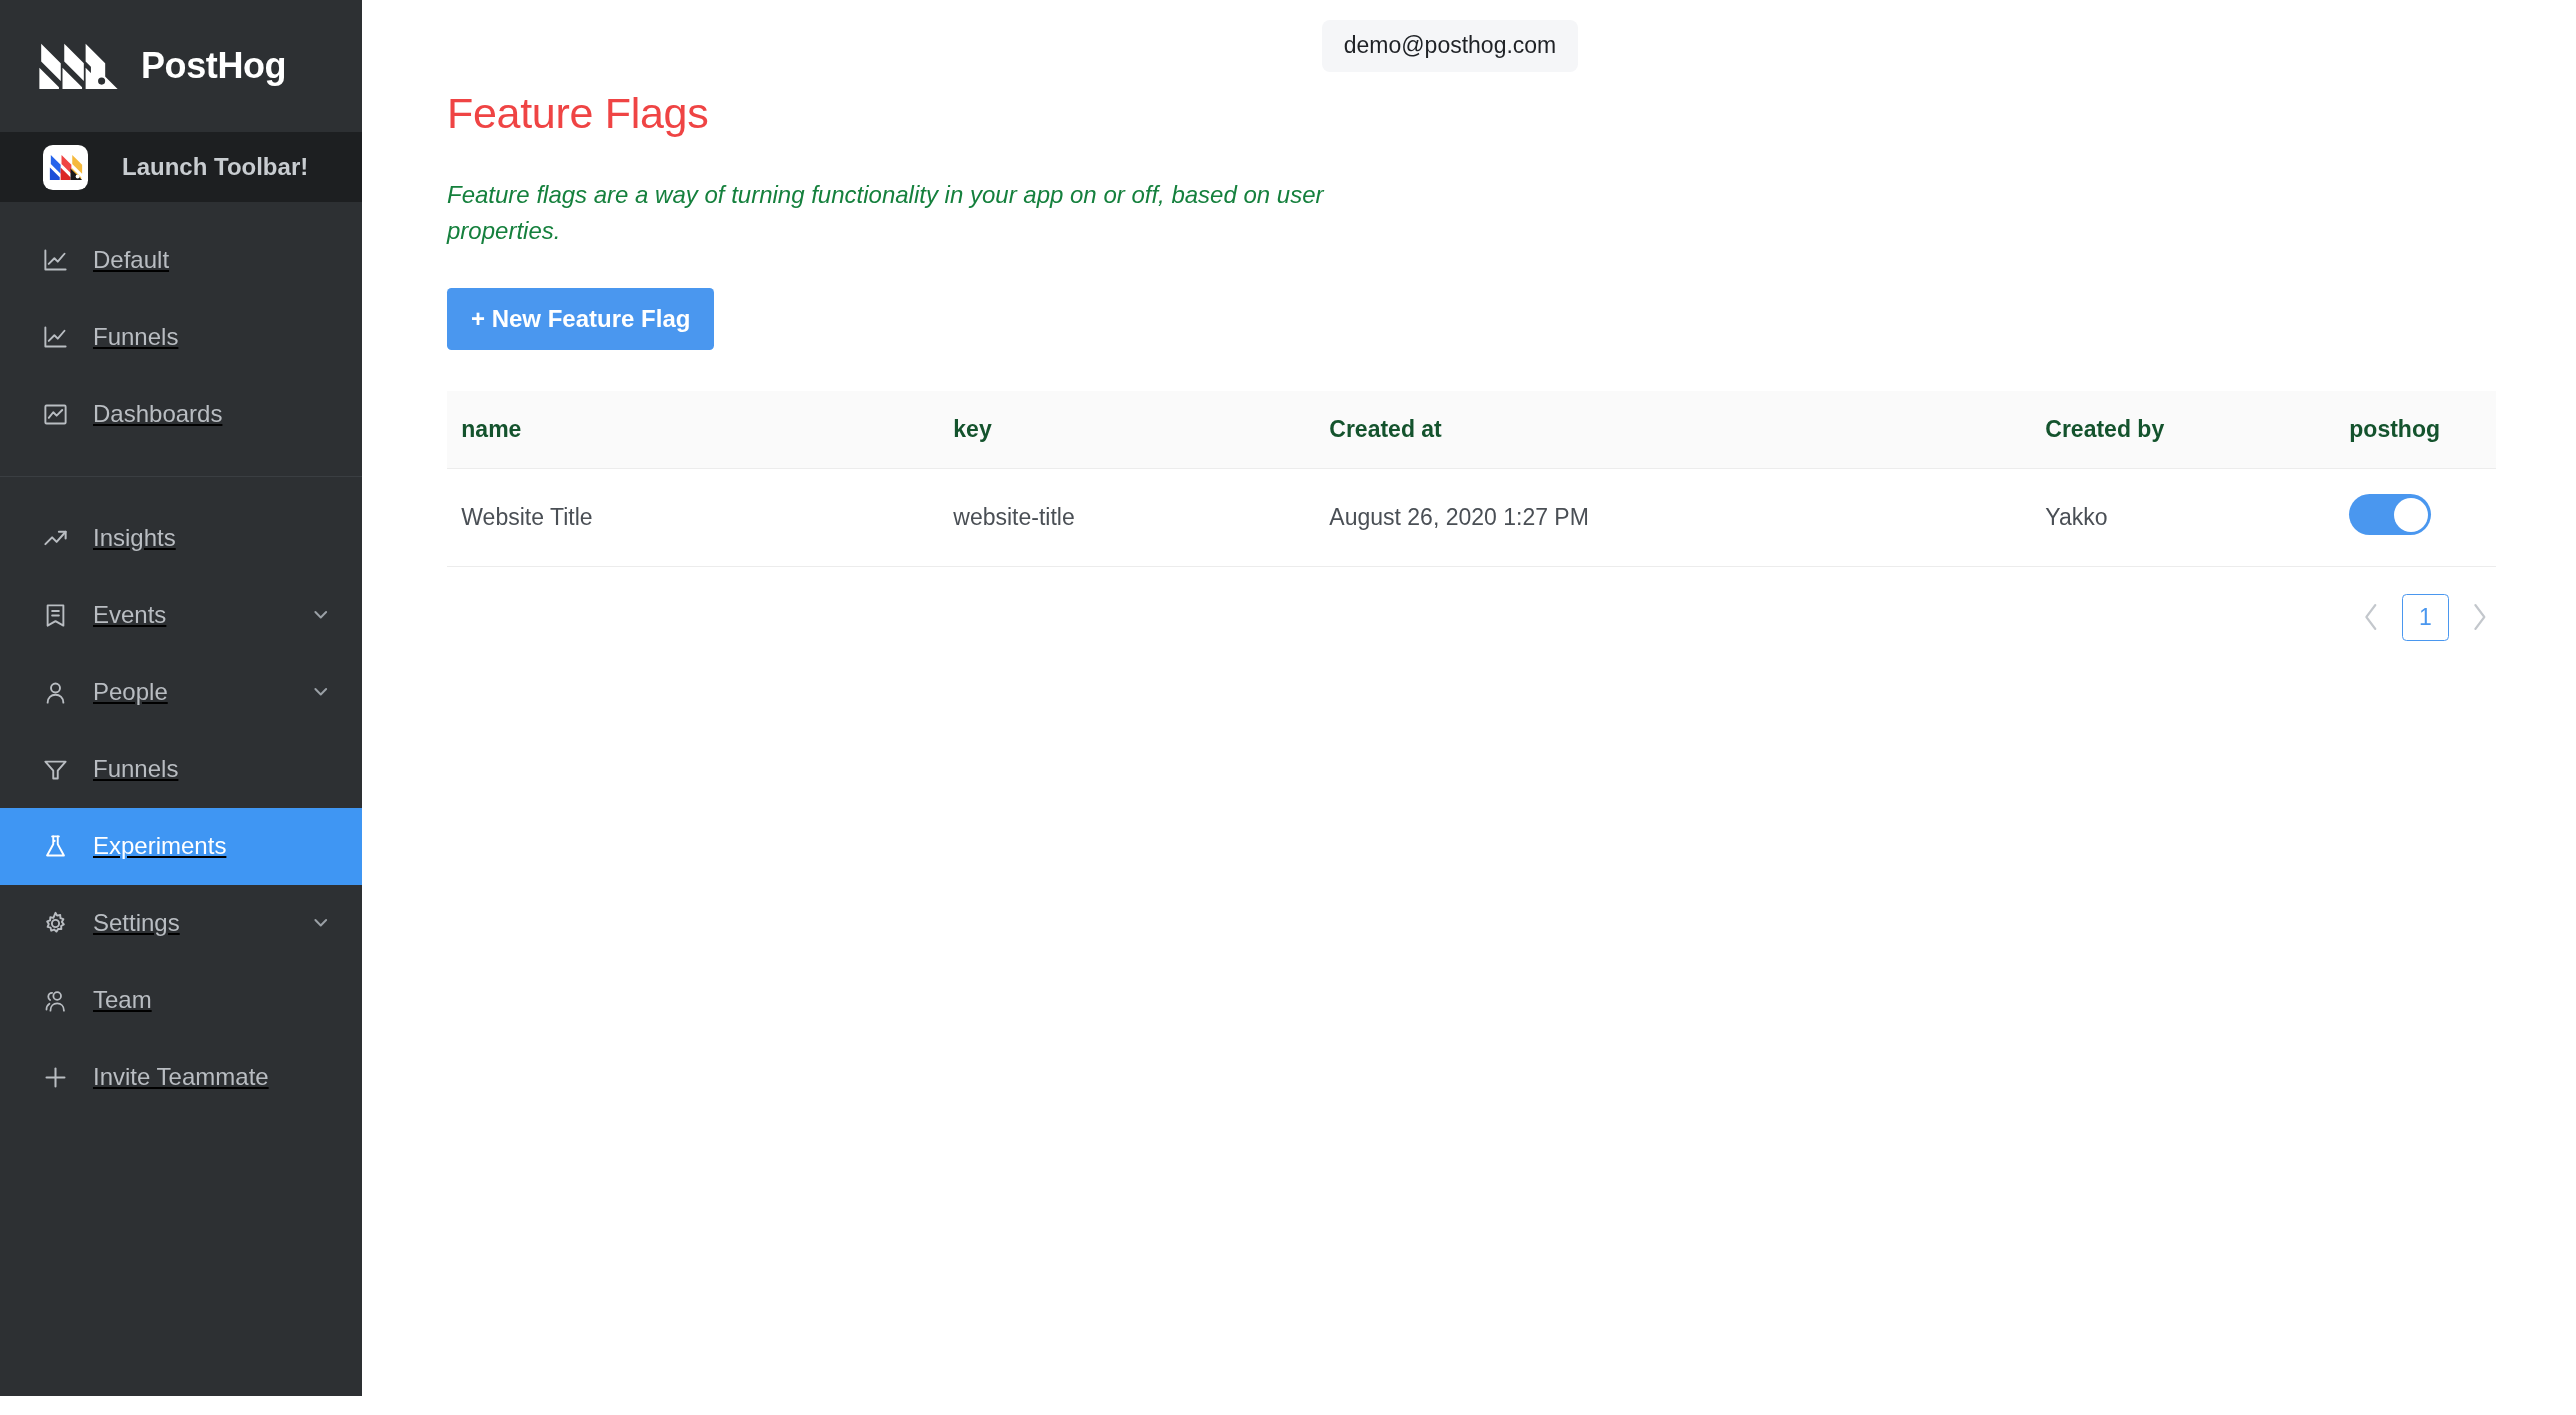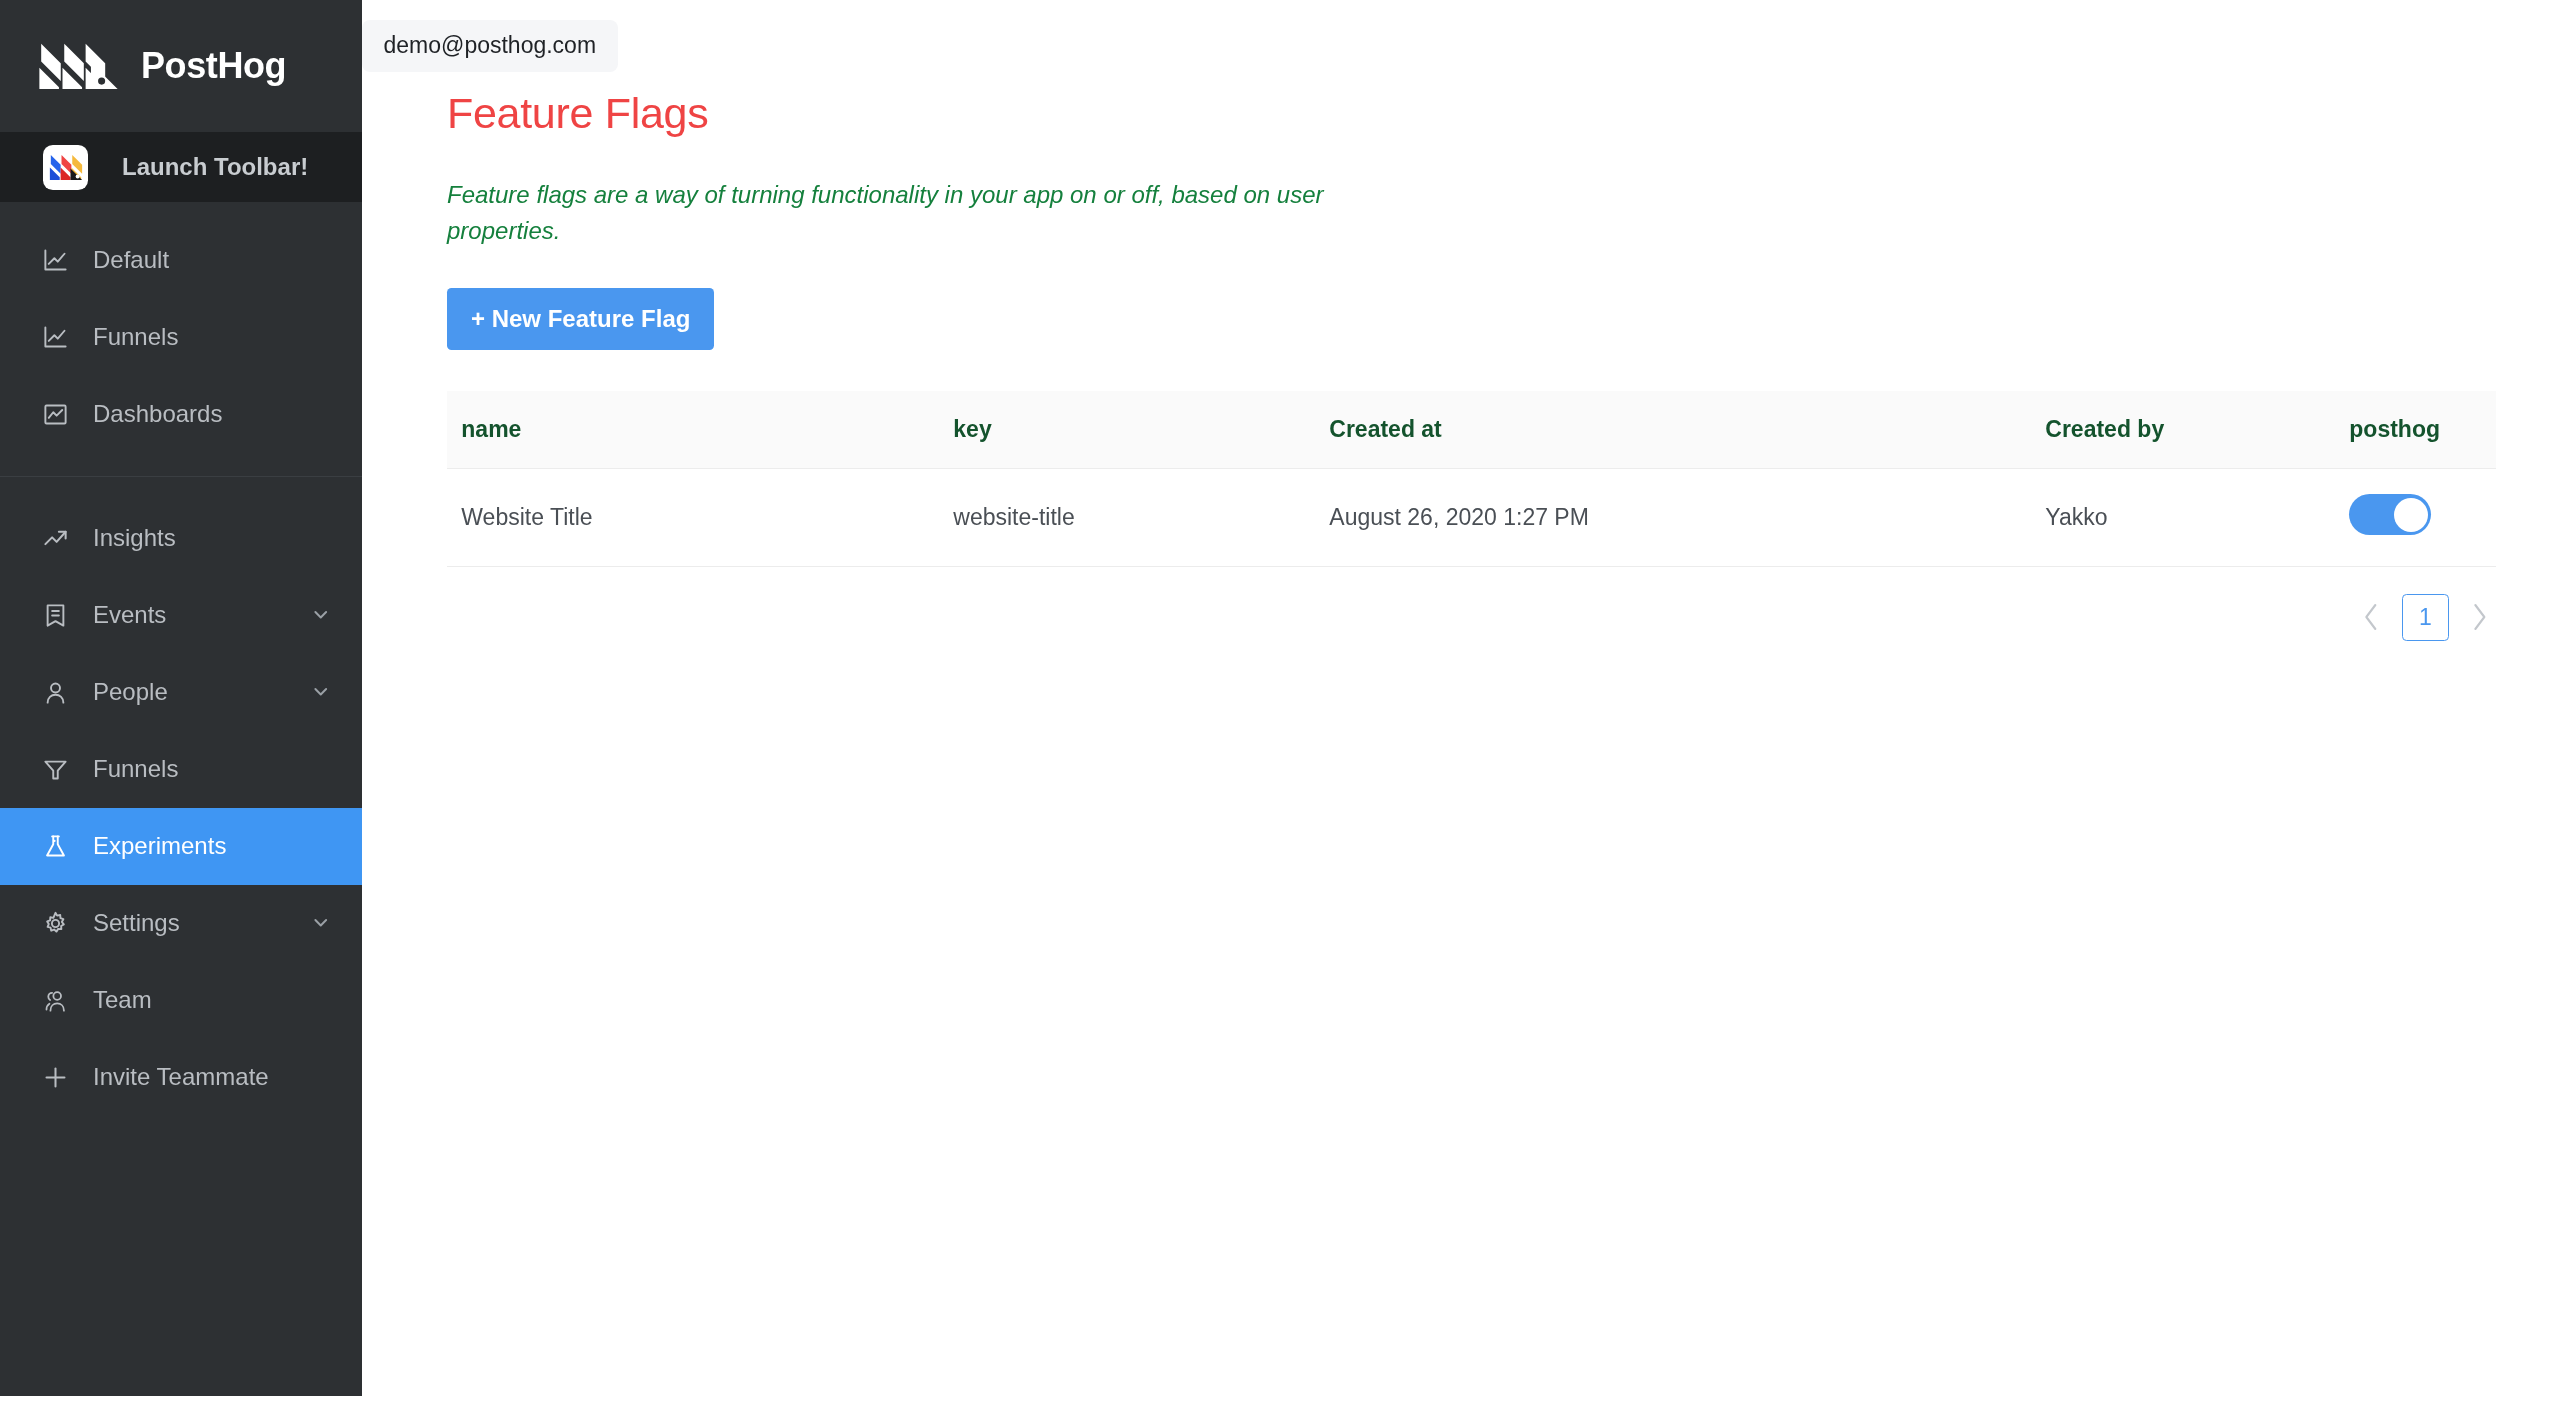--- a/index.html
+++ b/index.html
@@ -49,21 +49,21 @@
     background: #ffffff;
     border-radius: 9.8px;
     display: flex; align-items: center; justify-content: center;
     flex: 0 0 45px;
   }
   .toolbar-label {
     color: #c8ccd0;
     font-size: 24px;
     font-weight: 700;
   }
-  .nav-group { padding: 0; }
+  .nav-group { padding: 0; text-decoration: underline; }
   .nav-group.g1 { padding-top: 19.7px; padding-bottom: 23px; }
   .nav-group.g2 { padding-top: 23px; padding-bottom: 18px; }
   .nav-divider {
     height: 0.9px;
     background: #3a3e42;
     margin: 0;
   }
   .nav-item {
     display: flex;
     align-items: center;
@@ -96,21 +96,21 @@
   .main {
     flex: 1 1 auto;
     background: #ffffff;
     position: relative;
     overflow: hidden;
   }
   .topbar {
     height: 89px;
     display: flex;
     align-items: flex-start;
-    justify-content: flex-start;
+    justify-content: center;
     padding: 19.7px 38px 0 0;
   }
   .user-badge {
     background: #f5f6f8;
     border-radius: 8px;
     padding: 12.5px 21.5px;
     color: #1f2226;
     font-size: 23px;
     cursor: pointer;
     white-space: nowrap;

